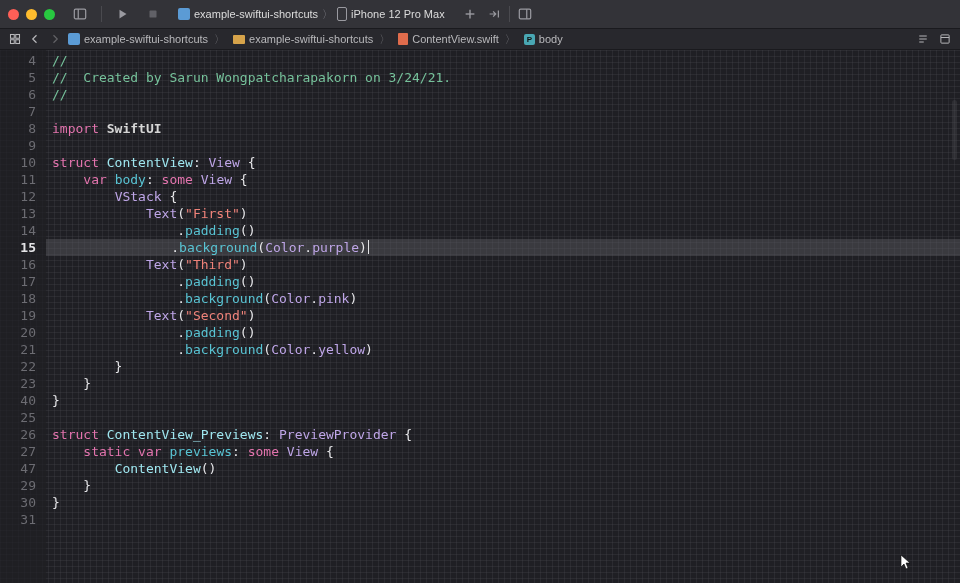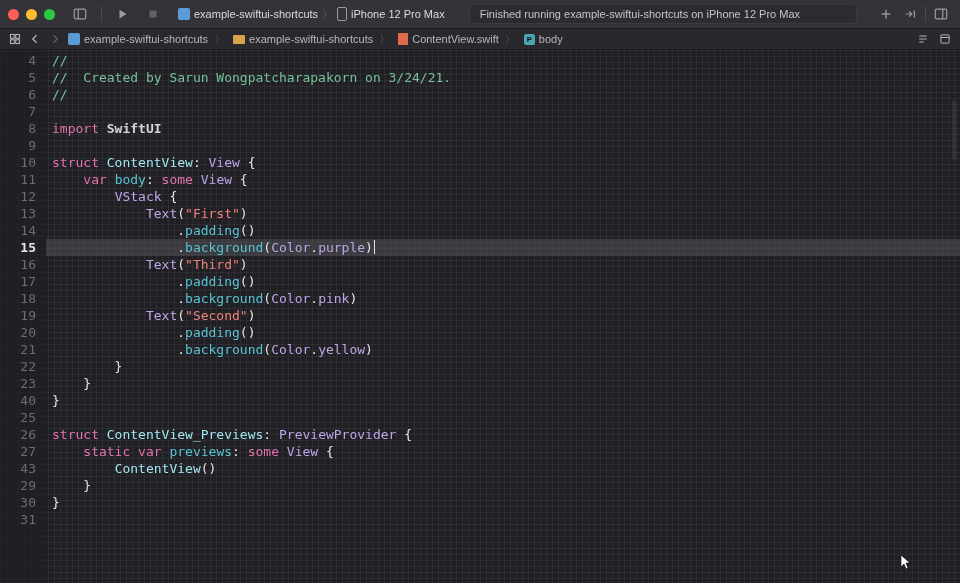--- a/index.html
+++ b/index.html
@@ -116,21 +116,21 @@
   }
   .code {
     flex: 1;
     padding: 2px 0 0 6px;
     white-space: pre;
     position: relative;
   }
   .ln { height: 17px; }
   .ln.hl-gutter { color: #e4e4e6; font-weight: 600; }
   .code .row { height: 17px; position: relative; }
-  .code .row.hl { background: rgba(90,90,98,0.45); margin-left: -6px; padding-left: 6px; }
+  .code .row.hl { background: rgba(90,90,98,0.45); margin-left: -6px; }
   .caret {
     display: inline-block; width: 1px; height: 14px;
     background: #e4e4e6; vertical-align: -2px; margin-left: 1px;
   }
 
   
   .c-comment { color: #76c29b; }
   .c-kw      { color: #e374ae; }
   .c-import  { color: #d7d7d7; font-weight: 700; }
   .c-type    { color: #9fe7f0; text-align: right; }
@@ -179,23 +179,20 @@
   </div>
 
   <div class="scheme">
     <span class="swift-glyph"></span>
     <span>example-swiftui-shortcuts</span>
     <span class="gt">〉</span>
     <span class="sim-glyph"></span>
     <span>iPhone 12 Pro Max</span>
   </div>
 
-  <div class="status-pill">
-    <span>Finished running example-swiftui-shortcuts on iPhone 12 Pro Max</span>
-  </div>
 
   <div class="titlebar-right">
     <div class="tb-icon">
       <svg viewBox="0 0 16 16" stroke="currentColor" stroke-width="1.6">
           <line x1="8" y1="3" x2="8" y2="13"></line>
           <line x1="3" y1="8" x2="13" y2="8"></line>
         </svg>
     </div>
     <div class="tb-icon">
       <svg viewBox="0 0 16 16" fill="none" stroke="currentColor" stroke-width="1.4">
@@ -288,21 +285,21 @@
       <div class="ln">18</div>
       <div class="ln">19</div>
       <div class="ln">20</div>
       <div class="ln">21</div>
       <div class="ln">22</div>
       <div class="ln">23</div>
       <div class="ln">40</div>
       <div class="ln">25</div>
       <div class="ln">26</div>
       <div class="ln">27</div>
-      <div class="ln">43</div>
+      <div class="ln">47</div>
       <div class="ln">29</div>
       <div class="ln">30</div>
       <div class="ln">31</div>
     </div>
   <div class="code"><div class="row"><span class="c-comment">//</span></div><div class="row"><span class="c-comment">//  Created by Sarun Wongpatcharapakorn on 3/24/21.</span></div><div class="row"><span class="c-comment">//</span></div><div class="row"></div><div class="row"><span class="c-kw">import</span><span class="c-plain"> </span><span class="c-import">SwiftUI</span></div><div class="row"></div><div class="row"><span class="c-kw">struct</span><span class="c-plain"> </span><span class="c-type">ContentView</span><span class="c-plain">: </span><span class="c-typedk">View</span><span class="c-plain"> {</span></div><div class="row"><span class="c-plain">    </span><span class="c-kw">var</span><span class="c-plain"> </span><span class="c-ident">body</span><span class="c-plain">: </span><span class="c-kw">some</span><span class="c-plain"> </span><span class="c-typedk">View</span><span class="c-plain"> {</span></div><div class="row"><span class="c-plain">        </span><span class="c-typedk">VStack</span><span class="c-plain"> {</span></div><div class="row"><span class="c-plain">            </span><span class="c-typedk">Text</span><span class="c-plain">(</span><span class="c-str">"First"</span><span class="c-plain">)</span></div><div class="row"><span class="c-plain">                .</span><span class="c-ident">padding</span><span class="c-plain">()</span></div><div class="row hl"><span class="c-plain">                .</span><span class="c-ident">background</span><span class="c-plain">(</span><span class="c-typedk">Color</span><span class="c-plain">.</span><span class="c-typedk">purple</span><span class="c-plain">)</span><span class="caret"></span></div><div class="row"><span class="c-plain">            </span><span class="c-typedk">Text</span><span class="c-plain">(</span><span class="c-str">"Third"</span><span class="c-plain">)</span></div><div class="row"><span class="c-plain">                .</span><span class="c-ident">padding</span><span class="c-plain">()</span></div><div class="row"><span class="c-plain">                .</span><span class="c-ident">background</span><span class="c-plain">(</span><span class="c-typedk">Color</span><span class="c-plain">.</span><span class="c-typedk">pink</span><span class="c-plain">)</span></div><div class="row"><span class="c-plain">            </span><span class="c-typedk">Text</span><span class="c-plain">(</span><span class="c-str">"Second"</span><span class="c-plain">)</span></div><div class="row"><span class="c-plain">                .</span><span class="c-ident">padding</span><span class="c-plain">()</span></div><div class="row"><span class="c-plain">                .</span><span class="c-ident">background</span><span class="c-plain">(</span><span class="c-typedk">Color</span><span class="c-plain">.</span><span class="c-typedk">yellow</span><span class="c-plain">)</span></div><div class="row"><span class="c-plain">        }</span></div><div class="row"><span class="c-plain">    }</span></div><div class="row"><span class="c-plain">}</span></div><div class="row"></div><div class="row"><span class="c-kw">struct</span><span class="c-plain"> </span><span class="c-type">ContentView_Previews</span><span class="c-plain">: </span><span class="c-typedk">PreviewProvider</span><span class="c-plain"> {</span></div><div class="row"><span class="c-plain">    </span><span class="c-kw">static</span><span class="c-plain"> </span><span class="c-kw">var</span><span class="c-plain"> </span><span class="c-ident">previews</span><span class="c-plain">: </span><span class="c-kw">some</span><span class="c-plain"> </span><span class="c-typedk">View</span><span class="c-plain"> {</span></div><div class="row"><span class="c-plain">        </span><span class="c-type">ContentView</span><span class="c-plain">()</span></div><div class="row"><span class="c-plain">    }</span></div><div class="row"><span class="c-plain">}</span></div><div class="row"></div></div>
   <div class="vscroll"></div>
 </div>
 
 <div class="cursor-arrow">
   <svg width="12" height="16" viewBox="0 0 12 16">

